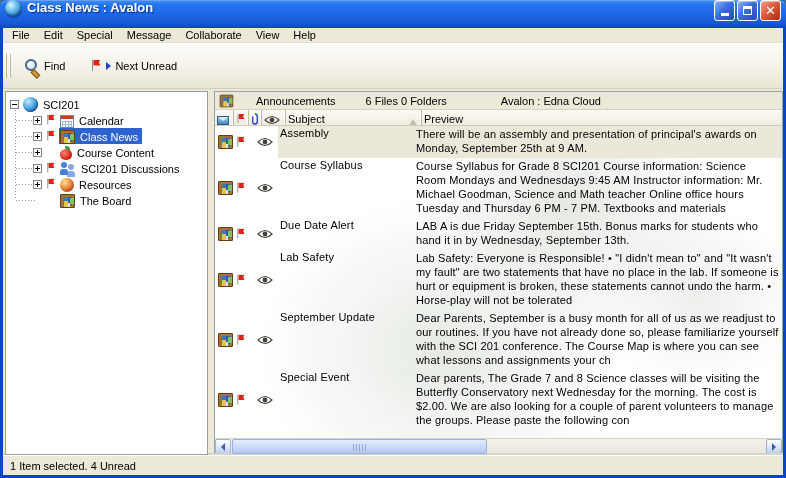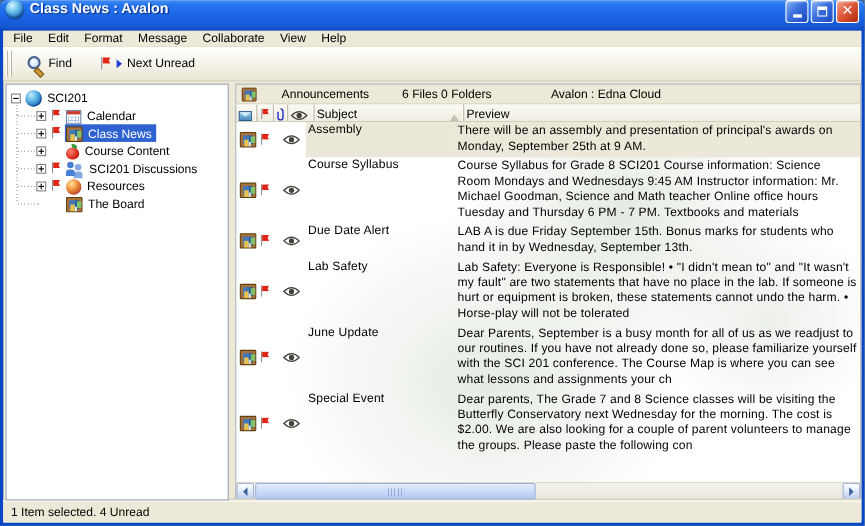--- a/index.html
+++ b/index.html
@@ -29,21 +29,21 @@
   .glyph-close{color:#fff;font-weight:bold;font-size:13px;line-height:13px;font-family:"DejaVu Sans",sans-serif;}
 
   
   .app-body{position:absolute;top:28px;left:3px;right:3px;bottom:3px;background:#ECE9D8;
     display:flex;flex-direction:column;}
 
   .menubar{height:15px;display:flex;align-items:center;padding-left:2px;font-size:11px;
     background:#ECE9D8;border-bottom:1px solid #e3dfcd;}
   .menu-item{padding:2px 7px;color:#000;}
 
-  .toolbar{height:31px;display:flex;align-items:center;gap:0;
+  .toolbar{height:46px;display:flex;align-items:center;gap:0;
     background:linear-gradient(#FDFDFB,#F4F2E8 55%,#E9E5D4);
     border-bottom:1px solid #d4d0bf;box-shadow:inset 0 1px 0 #fff;}
   .grip{width:8px;height:24px;margin:0 4px 0 2px;
     background:repeating-linear-gradient(90deg,#fff 0 1px,#b9b5a4 1px 2px,transparent 2px 4px);}
   .tool-btn{display:flex;align-items:center;gap:4px;padding:3px 6px;font-size:11px;color:#000;border-radius:2px;}
   .tool-sep{width:14px;}
 
   .ic{display:inline-block;position:relative;flex:none;}
   .magnifier{width:17px;height:16px;}
   .magnifier::before{content:"";position:absolute;left:2px;top:1px;width:8px;height:8px;border:2px solid #4a628e;border-radius:50%;
@@ -178,21 +178,21 @@
       </span>
   </div>
 
   <div class="app-body">
 
     <div class="menubar" id="menubar">
       <span class="menu-item">File</span>
 
       <span class="menu-item">Edit</span>
 
-      <span class="menu-item">Format</span>
+      <span class="menu-item">Special</span>
 
       <span class="menu-item">Message</span>
 
       <span class="menu-item">Collaborate</span>
 
       <span class="menu-item">View</span>
 
       <span class="menu-item">Help</span>
     </div>
 
@@ -400,21 +400,21 @@
             </span>
             <span class="cell-flag">
               <span class="ic flag-icon" style="transform:scale(.92);"></span>
             </span>
             <span class="cell-eye">
               <svg class="eye-icon" width="16" height="10" viewBox="0 0 16 10">
                 <path d="M1 5 Q8 -2 15 5 Q8 12 1 5 Z" fill="none" stroke="#45443c" stroke-width="1.1"></path>
                 <circle cx="8" cy="5" r="2.4" fill="#45443c"></circle>
               </svg>
             </span>
-            <span class="cell-subject">June Update</span>
+            <span class="cell-subject">September Update</span>
             <span class="cell-preview">Dear Parents,  September is a busy month for all of us as we readjust to our routines.  If you have not already done so, please familiarize yourself with the SCI 201 conference. The Course Map is where you can see what lessons and assignments your ch</span>
           </div>
 
           <div class="msg-row">
             <span class="cell-ico">
               <span class="ic board-glyph"></span>
             </span>
             <span class="cell-flag">
               <span class="ic flag-icon" style="transform:scale(.92);"></span>
             </span>

